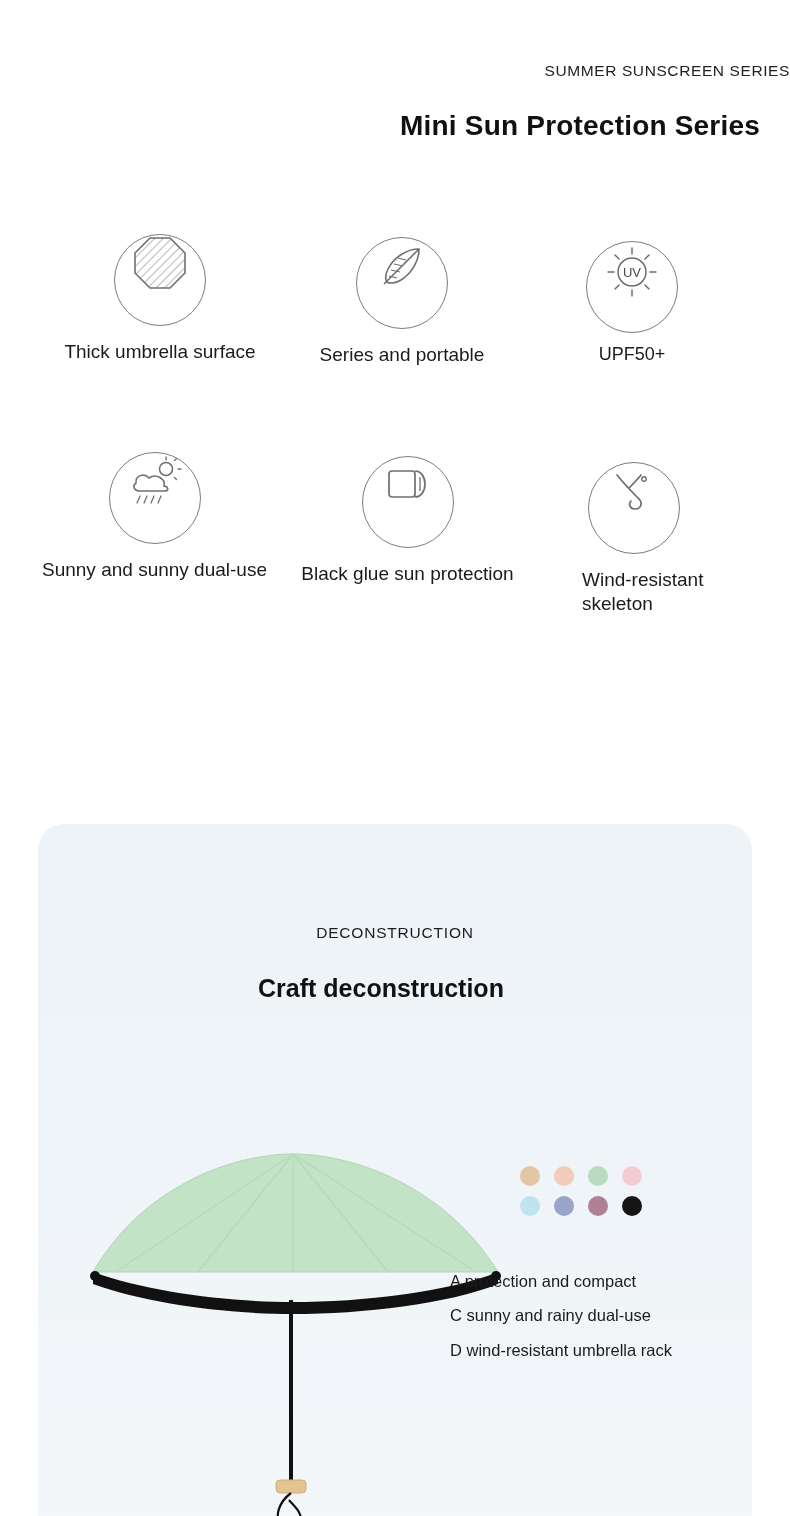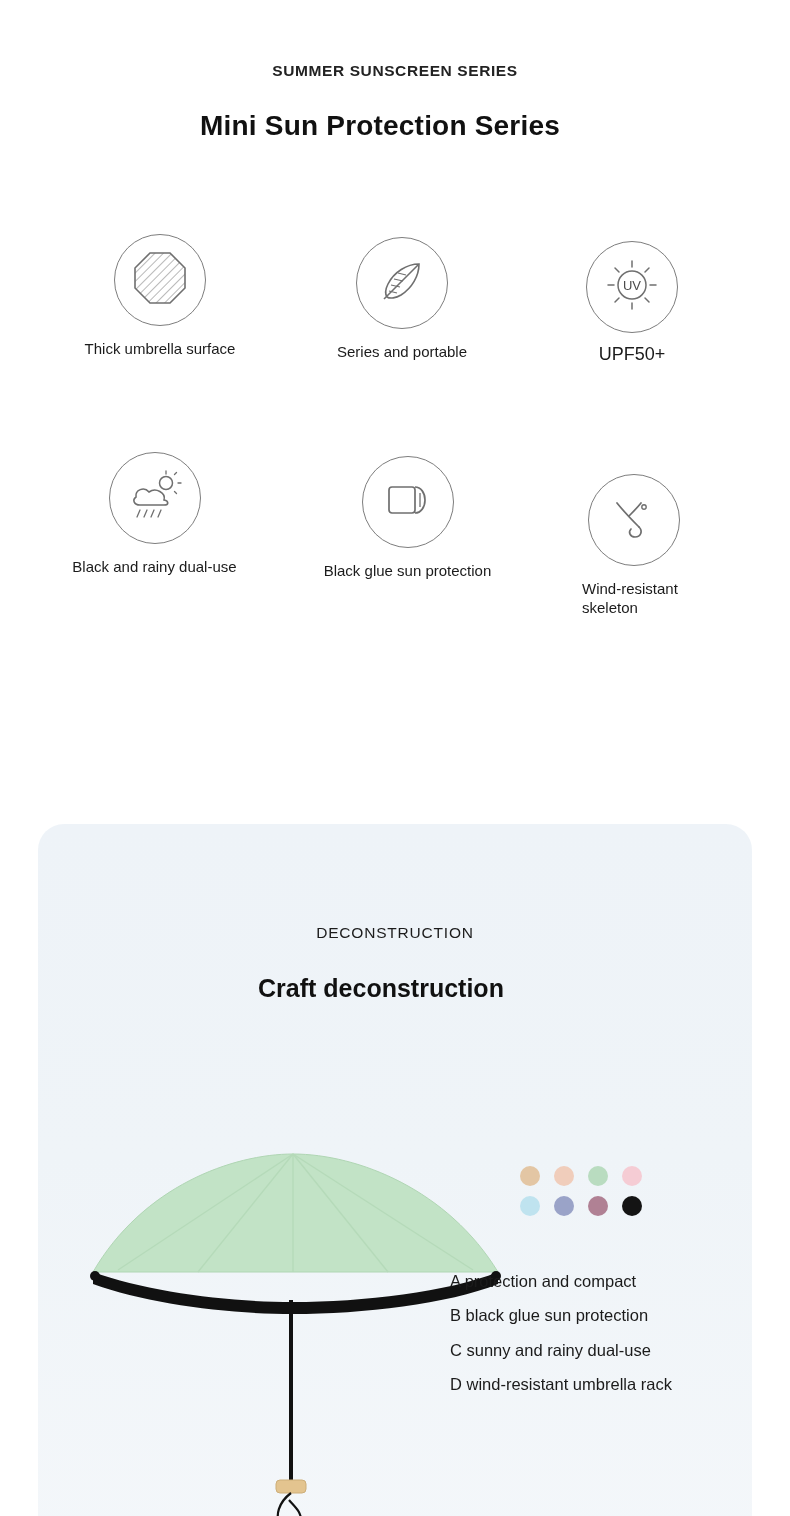--- a/index.html
+++ b/index.html
@@ -16,29 +16,28 @@
     position: relative;
   }
   .page {
     width: 790px;
     height: 1516px;
     position: relative;
   }
 
   
   .eyebrow {
-    text-align: center;
+    text-align: right;
     font-size: 15.5px;
     letter-spacing: 0.6px;
     color: #222;
     margin-top: 62px;
-    font-weight: bold;
   }
   .headline {
-    text-align: center;
+    text-align: right;
     font-size: 28px;
     font-weight: bold;
     color: #111;
     margin-top: 30px;
     letter-spacing: 0.2px;
     padding-right: 30px;
   }
 
   
   .features {
@@ -51,39 +50,38 @@
     position: absolute;
     text-align: center;
   }
   .circle {
     width: 92px;
     height: 92px;
     border: 1.6px solid #7d7d7d;
     border-radius: 50%;
     margin: 0 auto;
     display: flex;
-    align-items: center;
     justify-content: center;
     box-sizing: border-box;
   }
   .feat-label {
     margin-top: 14px;
-    font-size: 15px;
+    font-size: 19px;
     color: #1b1b1b;
     line-height: 1.25;
     white-space: pre-line;
   }
 
   
   .f0 { left: 52px;  top: 0px;   width: 216px; }
   .f1 { left: 296px; top: 3px;   width: 212px; }
   .f2 { left: 533px; top: 7px;   width: 198px; }
   .f3 { left: 32px;  top: 218px; width: 245px; }
   .f4 { left: 284px; top: 222px; width: 247px; }
-  .f5 { left: 534px; top: 240px; width: 200px; }
+  .f5 { left: 534px; top: 228px; width: 200px; }
   .f5 .feat-label { text-align: left; padding-left: 48px; }
   .f2 .feat-label { font-size: 18px; margin-top: 10px; }
 
   
   .card {
     position: absolute;
     left: 38px;
     top: 762px;
     width: 714px;
     height: 740px;
@@ -219,21 +217,21 @@
             <path d="M14 38 C8 38 6 33 10 30 C9 23 18 19 23 25 C30 20 40 26 38 33 C43 34 43 38 38 38 Z" fill="none" stroke="#6f6f6f" stroke-width="1.6"></path>
             <g stroke="#6f6f6f" stroke-width="1.3" stroke-linecap="round">
               <line x1="14" y1="43" x2="11" y2="50"></line>
               <line x1="21" y1="43" x2="18" y2="50"></line>
               <line x1="28" y1="43" x2="25" y2="50"></line>
               <line x1="35" y1="43" x2="32" y2="50"></line>
             </g>
           </svg>
         </span>
       </div>
-      <div class="feat-label">Black and rainy dual-use</div>
+      <div class="feat-label">Sunny and sunny dual-use</div>
     </div>
 
     <div class="feat f4">
       <div class="circle">
         <span>
           <svg width="54" height="54" viewBox="0 0 54 54">
             <rect x="8" y="14" width="26" height="26" rx="3" fill="none" stroke="#6f6f6f" stroke-width="1.7"></rect>
             <path d="M34 14 C40 14 44 20 44 27 C44 34 40 40 34 40" fill="none" stroke="#6f6f6f" stroke-width="1.7"></path>
             <line x1="39" y1="20" x2="39" y2="34" stroke="#6f6f6f" stroke-width="1.3"></line>
           </svg>
@@ -301,18 +299,17 @@
       <div class="sw-row">
         <div class="sw" style="background:#bfe3ef"></div>
         <div class="sw" style="background:#9aa3c8"></div>
         <div class="sw" style="background:#b08194"></div>
         <div class="sw" style="background:#141414"></div>
       </div>
     </div>
 
     <div class="bullets">
       <div>A protection and compact</div>
-      <div>B black glue sun protection</div>
       <div>C sunny and rainy dual-use</div>
       <div>D wind-resistant umbrella rack</div>
     </div>
   </div>
 </div>
 
 </body></html>

